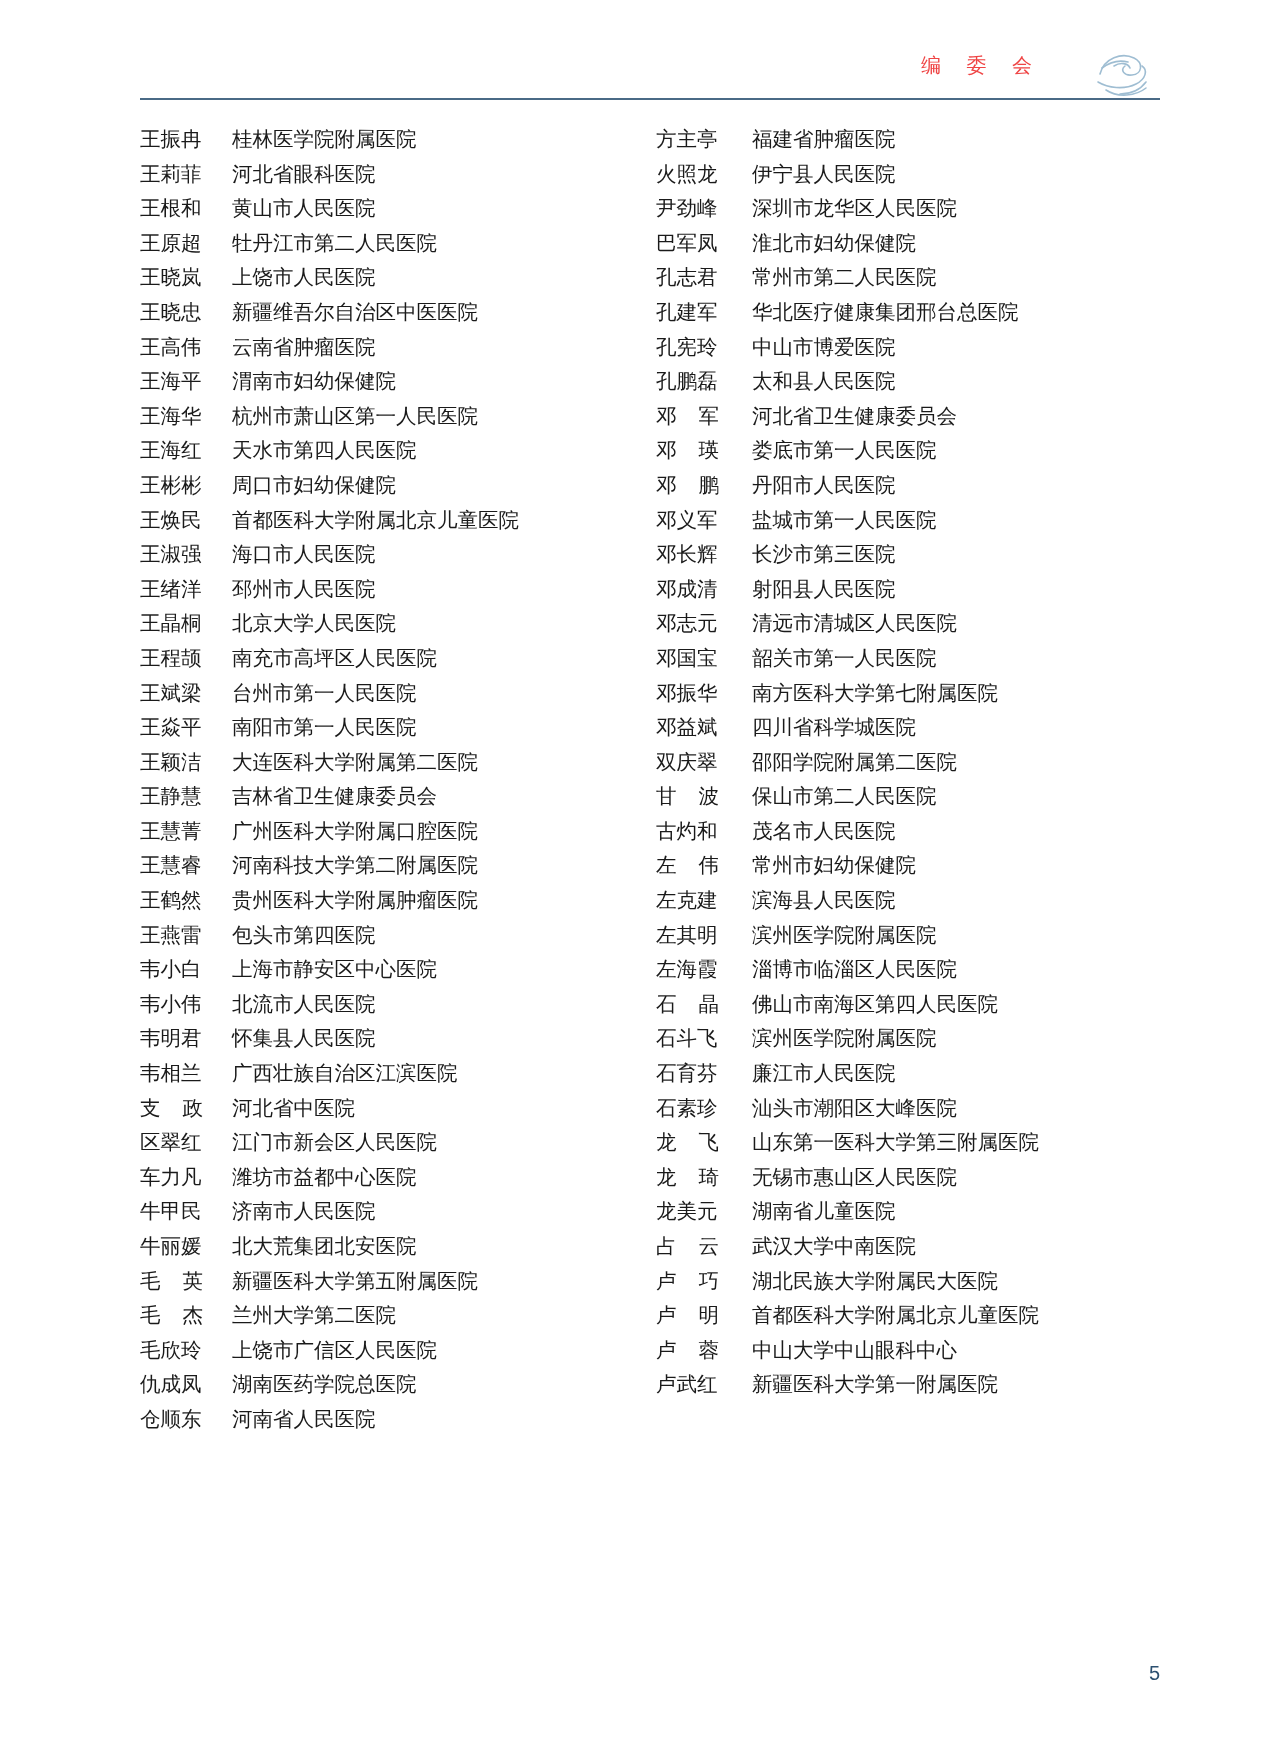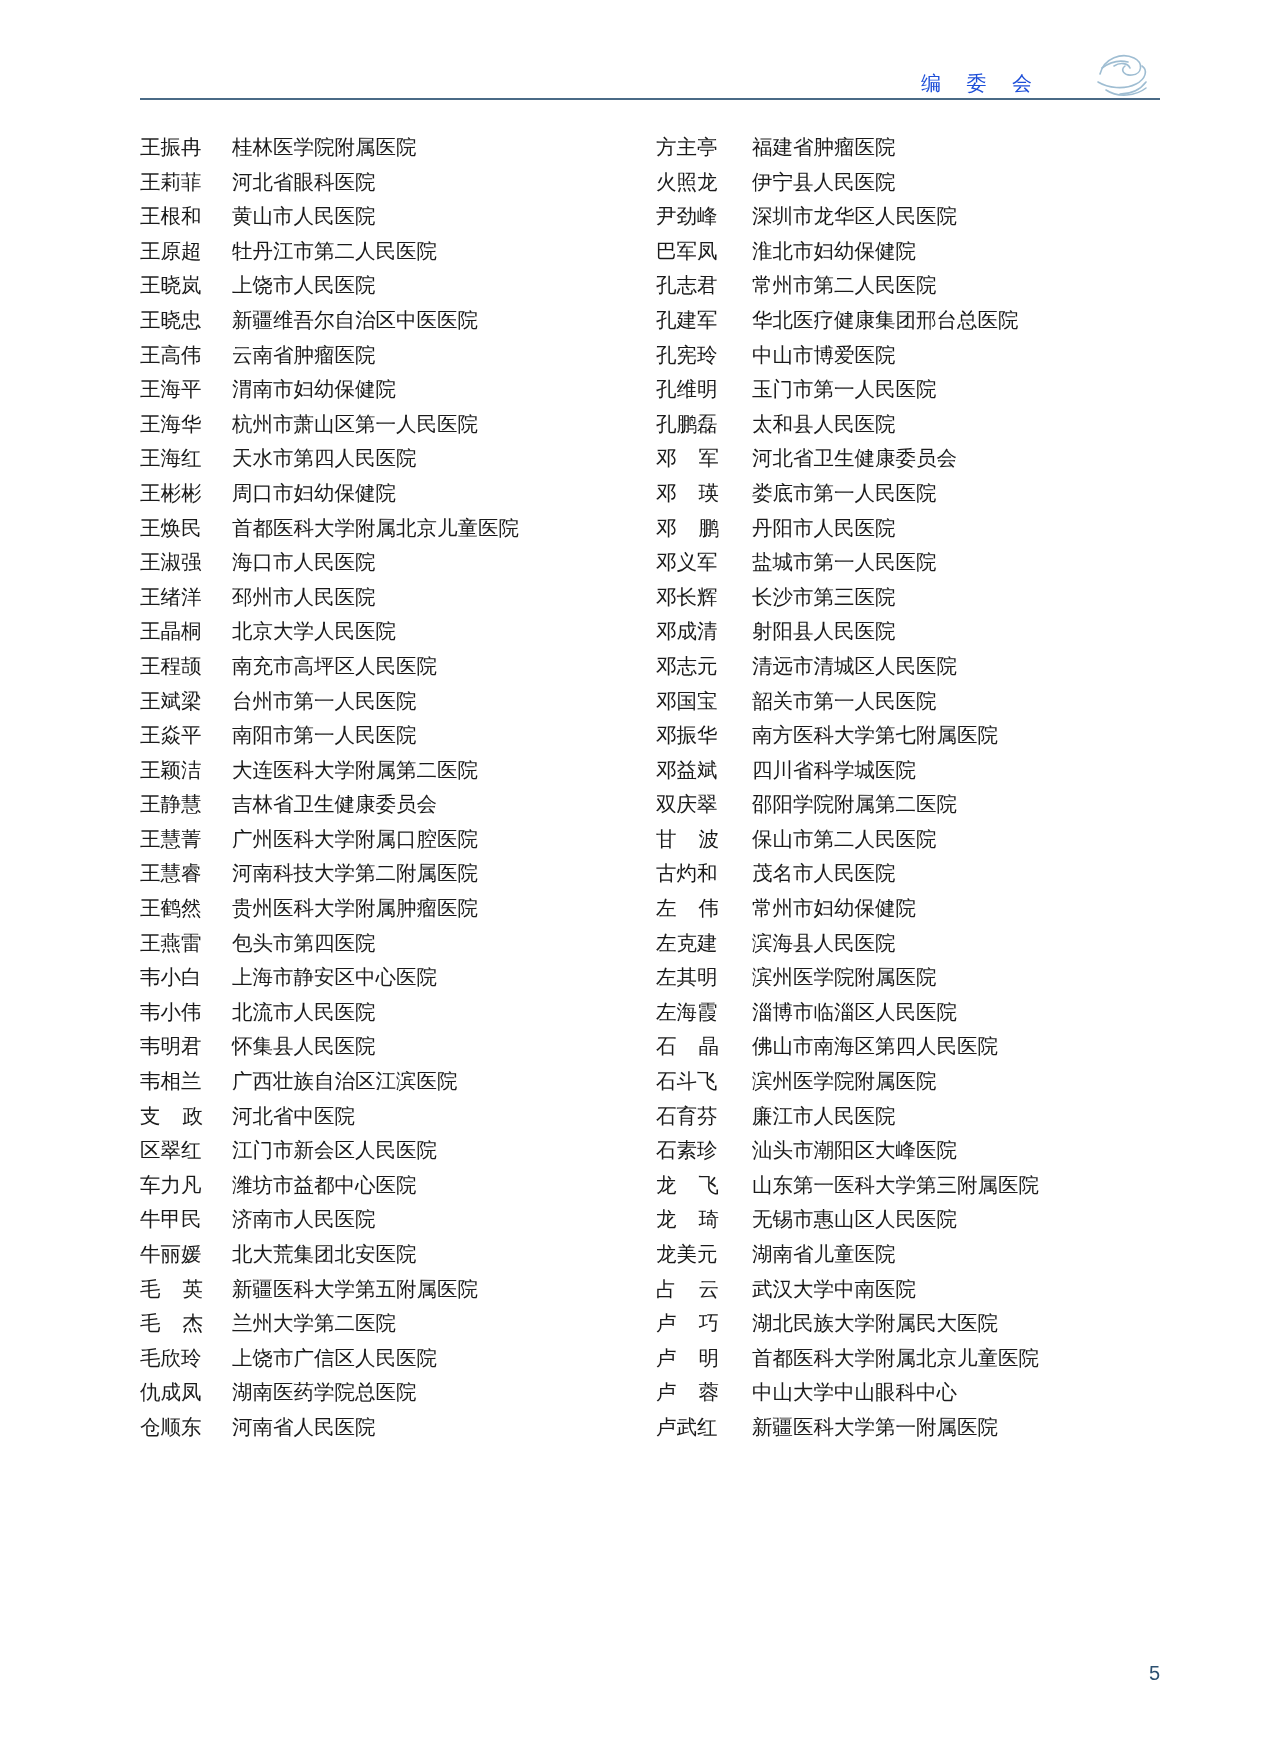--- a/index.html
+++ b/index.html
@@ -33,24 +33,24 @@
     position: absolute;
     left: 0;
     right: 0;
     top: 46px;
     height: 2px;
     background: #4a6a86;
   }
   .header-title {
     position: absolute;
     right: 118px;
-    top: 18px;
+    top: 0;
     font-size: 20px;
     letter-spacing: 10px;
-    color: #1d4ed8;
+    color: #ef4444;
     font-family: "Liberation Sans", "DejaVu Sans", sans-serif;
     white-space: nowrap;
   }
   .header-mark {
     position: absolute;
     right: 0;
     top: -8px;
     width: 70px;
     height: 62px;
     opacity: .75;
@@ -60,21 +60,20 @@
   .content {
     position: absolute;
     top: 122px;
     left: 140px;
     right: 120px;
     bottom: 120px;
   }
   .columns {
     display: flex;
     gap: 12px;
-    margin-top: 8px;
   }
   .col {
     width: 50%;
   }
   .entry {
     display: flex;
     align-items: baseline;
     height: 34.6px;
     font-size: 20.5px;
     line-height: 34.6px;
@@ -311,24 +310,20 @@
           </div>
         <div class="entry">
             <span class="nm">孔建军</span>
             <span class="org">华北医疗健康集团邢台总医院</span>
           </div>
         <div class="entry">
             <span class="nm">孔宪玲</span>
             <span class="org">中山市博爱医院</span>
           </div>
         <div class="entry">
-            <span class="nm">孔维明</span>
-            <span class="org">玉门市第一人民医院</span>
-          </div>
-        <div class="entry">
             <span class="nm">孔鹏磊</span>
             <span class="org">太和县人民医院</span>
           </div>
         <div class="entry">
             <span class="nm spaced wide"><span>邓</span><span>军</span></span>
             <span class="org">河北省卫生健康委员会</span>
           </div>
         <div class="entry">
             <span class="nm spaced wide"><span>邓</span><span>瑛</span></span>
             <span class="org">娄底市第一人民医院</span>

